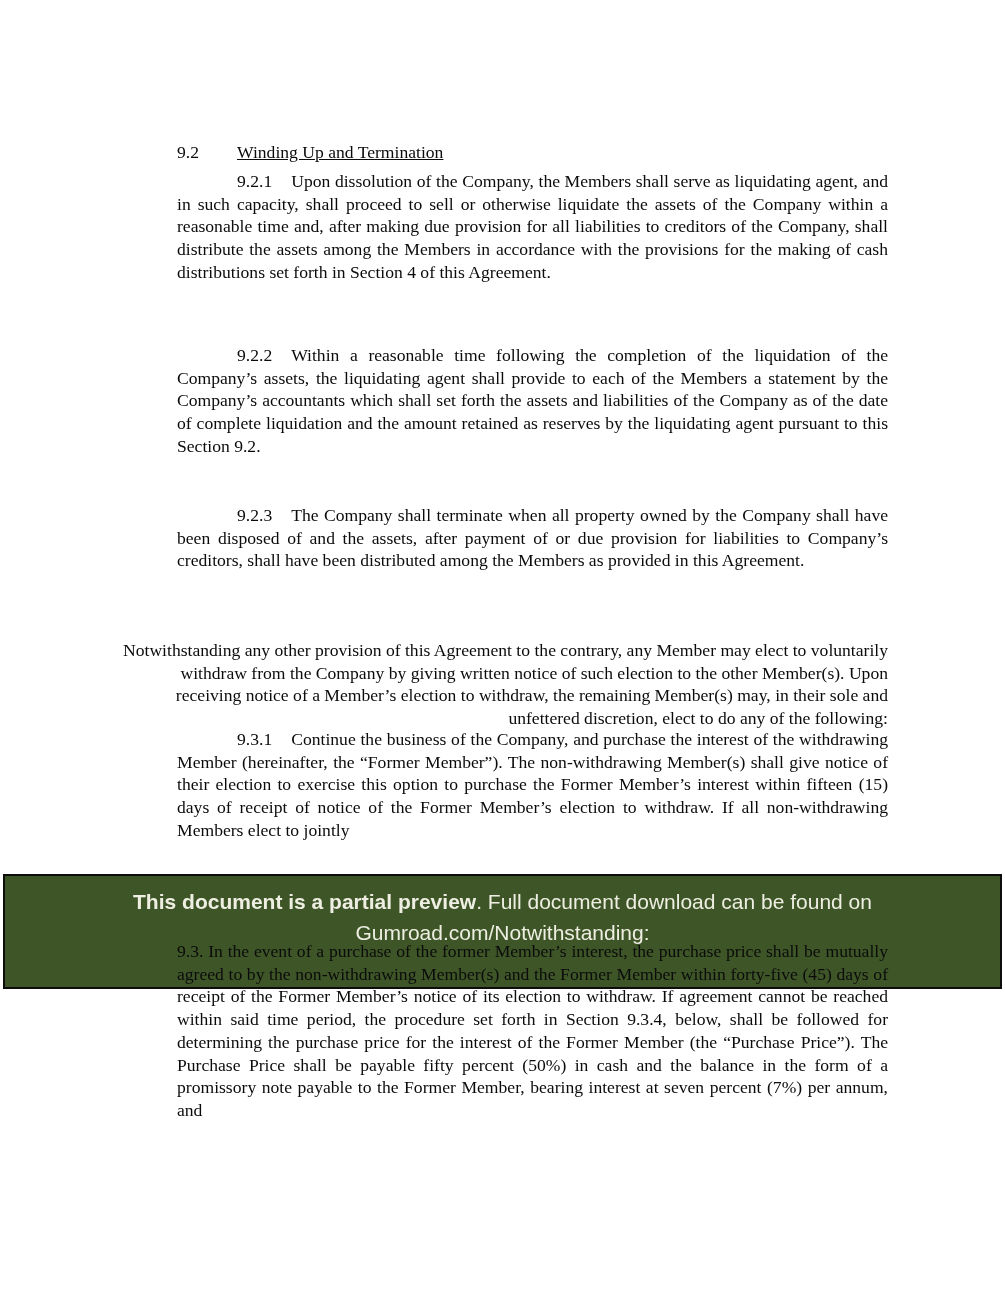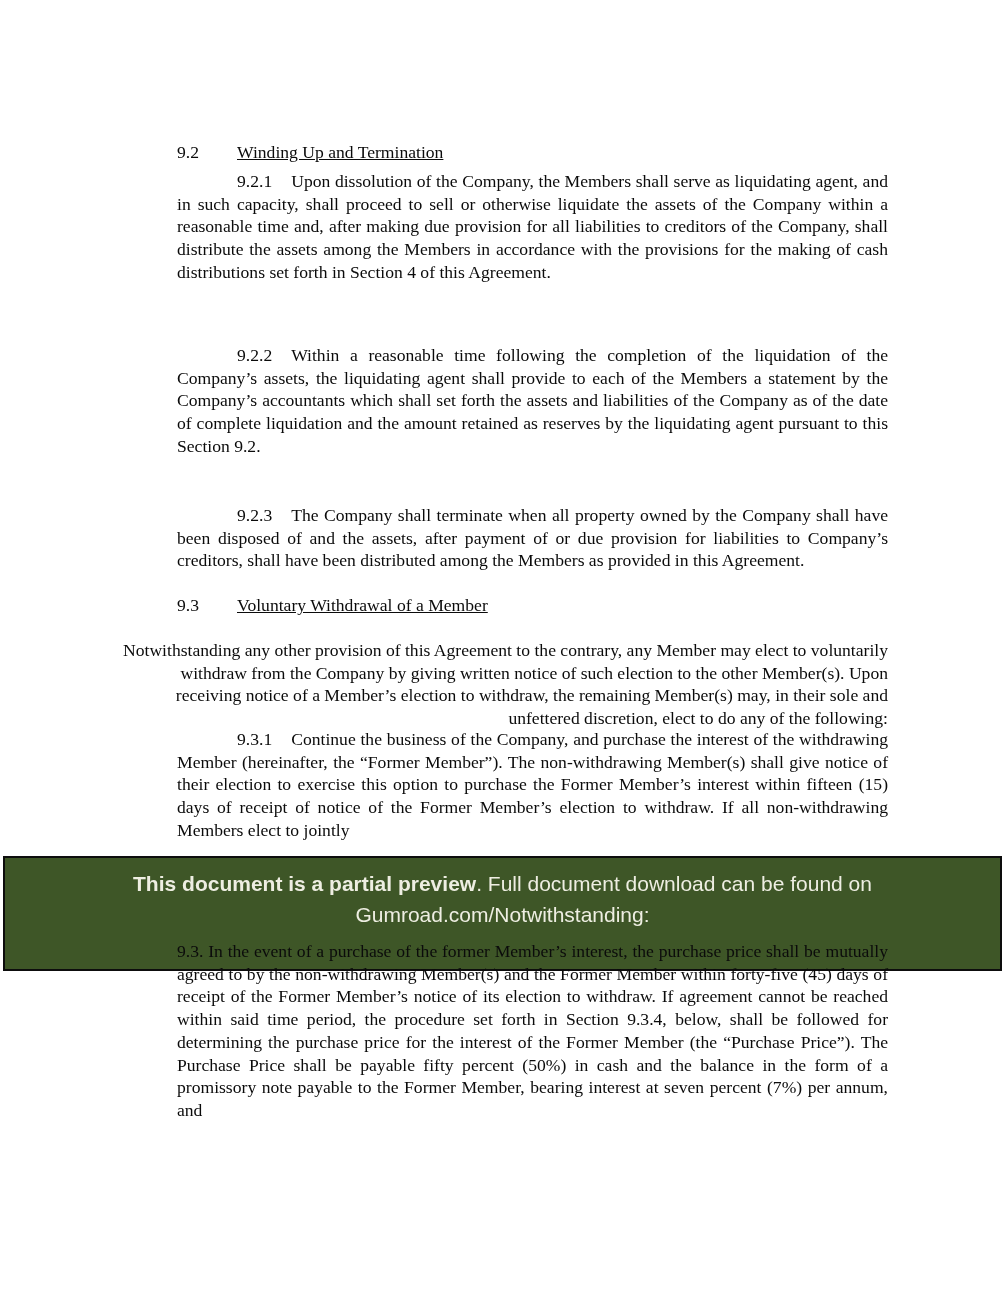--- a/index.html
+++ b/index.html
@@ -31,21 +31,21 @@
     width:770px;
     text-align:right;
     text-indent:0;
   }
   .heading{left:177px;}
   .heading .hnum{display:inline-block;width:60px;}
   .heading .htitle{text-decoration:underline;}
   
   .banner{
     position:absolute;
-    left:3px;top:856px;
+    left:3px;top:874px;
     width:999px;height:115px;
     box-sizing:border-box;
     background:#3e5627;
     border:2px solid #0d0d0d;
     font-family:"Liberation Sans",sans-serif;
     color:#eeeee2;
     text-align:center;
     padding-top:10px;
   }
   .banner .bline{line-height:31px;font-size:21px;}
@@ -82,23 +82,20 @@
   </div>
 
   <div class="doc-block para" style="top:344px;">
     <span class="pnum">9.2.2</span><span>Within a reasonable time following the completion of the liquidation of the Company’s assets, the liquidating agent shall provide to each of the Members a statement by the Company’s accountants which shall set forth the assets and liabilities of the Company as of the date of complete liquidation and the amount retained as reserves by the liquidating agent pursuant to this Section 9.2.</span>
   </div>
 
   <div class="doc-block para" style="top:480px;margin-top:24px;">
     <span class="pnum">9.2.3</span><span>The Company shall terminate when all property owned by the Company shall have been disposed of and the assets, after payment of or due provision for liabilities to Company’s creditors, shall have been distributed among the Members as provided in this Agreement.</span>
   </div>
 
-  <div class="doc-block heading" style="top:594px;">
-    <span class="hnum">9.3</span><span class="htitle">Voluntary Withdrawal of a Member</span>
-  </div>
 
   <div class="doc-block para para-intro" style="top:639px;">
     <span>Notwithstanding any other provision of this Agreement to the contrary, any Member may elect to voluntarily withdraw from the Company by giving written notice of such election to the other Member(s).  Upon receiving notice of a Member’s election to withdraw, the remaining Member(s) may, in their sole and unfettered discretion, elect to do any of the following:</span>
   </div>
 
   <div class="doc-block para" style="top:728px;">
     <span class="pnum">9.3.1</span><span>Continue the business of the Company, and purchase the interest of the withdrawing Member (hereinafter, the “Former Member”).  The non-withdrawing Member(s) shall give notice of their election to exercise this option to purchase the Former Member’s interest within fifteen (15) days of receipt of notice of the Former Member’s election to withdraw.  If all non-withdrawing Members elect to jointly</span>
   </div>
 
   <div class="banner">

